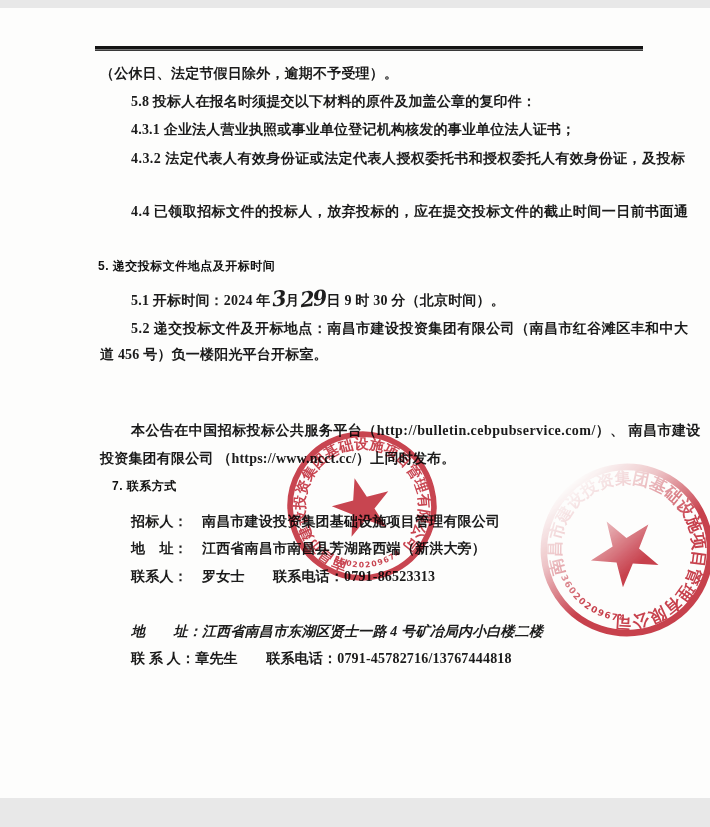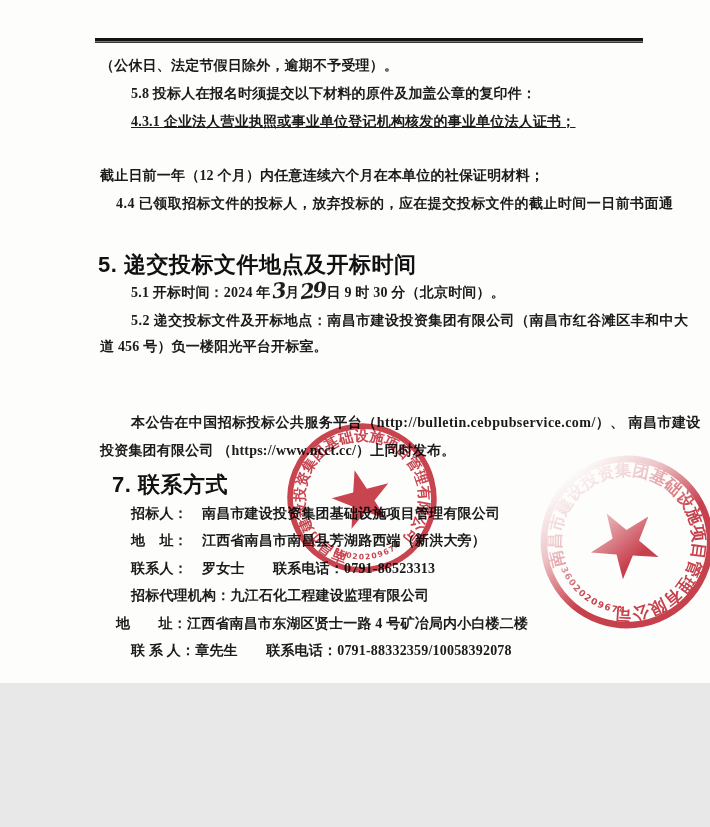--- a/index.html
+++ b/index.html
@@ -1,35 +1,35 @@
 <!DOCTYPE html>
 <html><head>
 <meta charset="utf-8">
 <style>
   html,body{margin:0;padding:0;}
   body{background:#e8e8e8;}
   .page{
-    position:relative;width:710px;height:683px;margin:0 auto;
+    position:relative;width:710px;height:790px;margin:8px auto;
     background:#fdfdfc;overflow:hidden;
     font-family:"Liberation Serif","DejaVu Serif",serif;
     color:#1b1b1b;
   }
   .toprule{
     position:absolute;left:95px;top:38px;width:548px;height:1px;
     border-top:3px solid #141414;border-bottom:1px solid #3a3a3a;background:#777;
   }
   .bline{
     position:absolute;white-space:nowrap;
     font-size:14px;font-weight:700;letter-spacing:.2px;line-height:20px;
   }
   .bline.just{letter-spacing:.45px;}
   .heading{
     position:absolute;white-space:nowrap;
     font-family:"Liberation Sans","DejaVu Sans",sans-serif;
-    font-size:22px;font-weight:700;letter-spacing:.5px;color:#111;text-align:center;
+    font-size:12px;font-weight:700;letter-spacing:.5px;color:#111;text-align:center;
   }
   .hand{
     display:inline-block;
     font-family:"DejaVu Serif",serif;font-style:italic;font-weight:700;
     font-size:21px;line-height:14px;transform:rotate(-6deg) translateY(1px);
     letter-spacing:-2px;color:#1e1e1e;padding:0 1px;
   }
   .seal{position:absolute;mix-blend-mode:multiply;}
   .seal-center{left:280px;top:416px;width:164px;height:164px;opacity:.9;transform:rotate(-15deg);}
   .seal-right{
@@ -41,43 +41,42 @@
 </style>
 </head>
 <body>
 
 <div class="page">
 
   <div class="toprule"></div>
 
   <div class="bline" style="left:100px;top:56px;">（公休日、法定节假日除外，逾期不予受理）。</div>
   <div class="bline" style="left:131px;top:84px;">5.8 投标人在报名时须提交以下材料的原件及加盖公章的复印件：</div>
-  <div class="bline" style="left:131px;top:112px;text-decoration:underline;">4.3.1 企业法人营业执照或事业单位登记机构核发的事业单位法人证书；</div>
-  <div class="bline" style="left:100px;top:166px;">截止日前一年（12 个月）内任意连续六个月在本单位的社保证明材料；</div>
-  <div class="bline just" style="left:116px;top:194px;">4.4 已领取招标文件的投标人，放弃投标的，应在提交投标文件的截止时间一日前书面通</div>
+  <div class="bline" style="left:131px;top:112px;">4.3.1 企业法人营业执照或事业单位登记机构核发的事业单位法人证书；</div>
+  <div class="bline just" style="left:131px;top:141px;">4.3.2 法定代表人有效身份证或法定代表人授权委托书和授权委托人有效身份证，及投标</div>
+  <div class="bline just" style="left:131px;top:194px;">4.4 已领取招标文件的投标人，放弃投标的，应在提交投标文件的截止时间一日前书面通</div>
 
   <div class="heading" style="left:98px;top:250px;">5. 递交投标文件地点及开标时间</div>
 
   <div class="bline" style="left:131px;top:283px;">
     <span>5.1 开标时间：2024 年</span><span class="hand">3</span><span>月</span><span class="hand">29</span><span>日 9 时 30 分（北京时间）。</span>
   </div>
 
   <div class="bline just" style="left:131px;top:311px;">5.2 递交投标文件及开标地点：南昌市建设投资集团有限公司（南昌市红谷滩区丰和中大</div>
   <div class="bline" style="left:100px;top:337px;text-align:right;">道 456 号）负一楼阳光平台开标室。</div>
 
   <div class="bline just" style="left:131px;top:413px;text-align:right;">本公告在中国招标投标公共服务平台（http://bulletin.cebpubservice.com/）、 南昌市建设</div>
   <div class="bline" style="left:100px;top:441px;">投资集团有限公司 （https://www.ncct.cc/）上同时发布。</div>
 
   <div class="heading" style="left:112px;top:470px;">7. 联系方式</div>
   <div class="bline" style="left:131px;top:504px;">招标人：　南昌市建设投资集团基础设施项目管理有限公司</div>
   <div class="bline" style="left:131px;top:531px;">地　址：　江西省南昌市南昌县芳湖路西端（新洪大旁）</div>
   <div class="bline" style="left:131px;top:559px;">联系人：　罗女士　　联系电话：0791-86523313</div>
-  <div class="bline" style="left:131px;top:586px;">招标代理机构：九江石化工程建设监理有限公司</div>
-  <div class="bline" style="left:116px;top:614px;">地　　址：江西省南昌市东湖区贤士一路 4 号矿冶局内小白楼二楼</div>
-  <div class="bline" style="left:131px;top:641px;">联 系 人：章先生　　联系电话：0791-88332359/10058392078</div>
+  <div class="bline" style="left:131px;top:614px;font-style:italic;">地　　址：江西省南昌市东湖区贤士一路 4 号矿冶局内小白楼二楼</div>
+  <div class="bline" style="left:131px;top:641px;">联 系 人：章先生　　联系电话：0791-45782716/13767444818</div>
 
   <div class="seal seal-center">
     <svg viewBox="0 0 160 160" xmlns="http://www.w3.org/2000/svg">
       <circle cx="80" cy="80" r="70" fill="none" stroke="#c5303e" stroke-width="5.5"></circle>
       <path id="sc1-text" d="M 56.3 130.8 A 56 56 0 1 1 103.7 130.8" fill="none"></path>
       <path id="sc1-num" d="M 30.9 114.4 A 60 60 0 0 0 129.1 114.4" fill="none"></path>
       <polygon fill="#c5303e" points="80,52 86.9,72.5 108.5,72.7 91.1,85.6 97.6,106.3 80,93.7 62.4,106.3 68.9,85.6 51.5,72.7 73.1,72.5"></polygon>
       <text font-size="14" font-weight="bold" fill="#c5303e" font-family="'Liberation Serif',serif">
         <textPath href="#sc1-text" startOffset="50%" text-anchor="middle">南昌市建设投资集团基础设施项目管理有限公司</textPath>
       </text>

